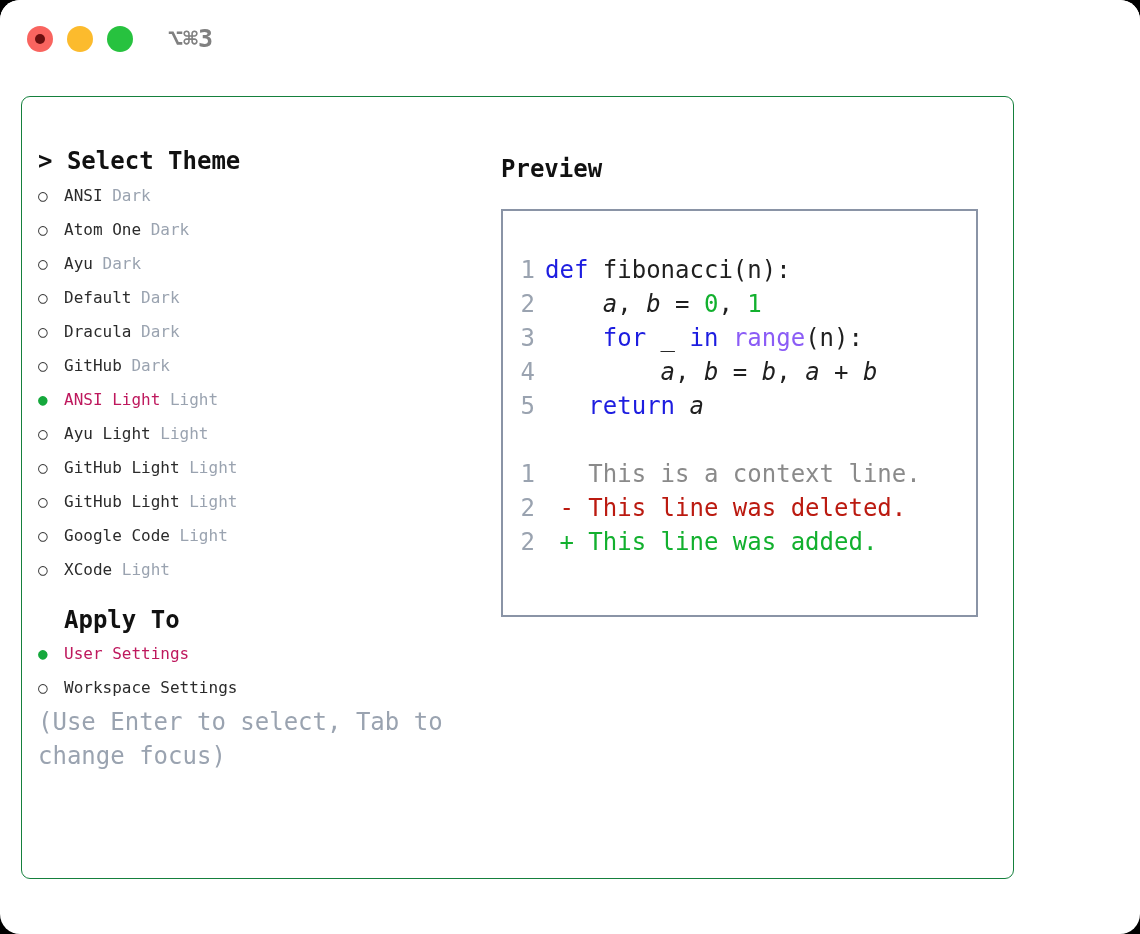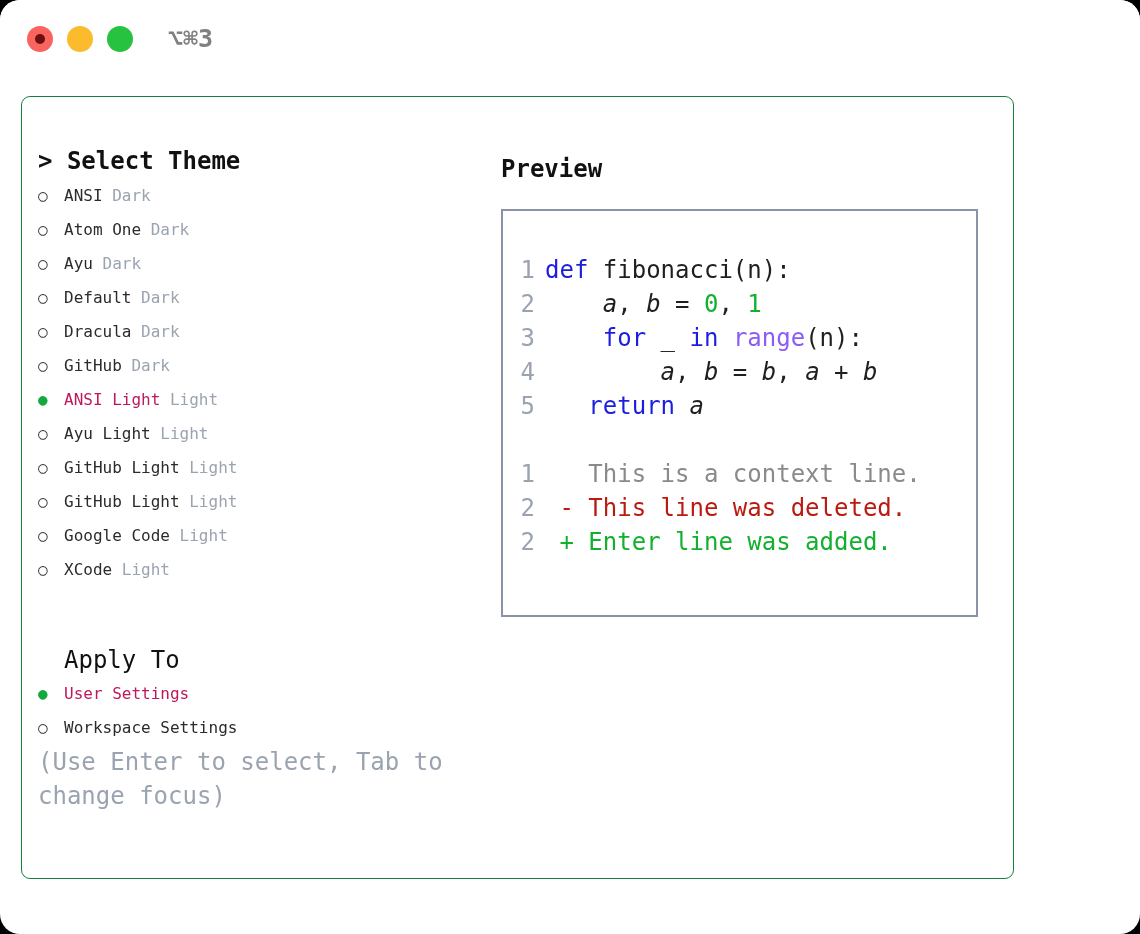--- a/index.html
+++ b/index.html
@@ -83,25 +83,25 @@
     display: inline-block;
     width: 26px;
     text-align: left;
   }
   .marker.empty { color: #3a3a3a; }
   .marker.filled { color: #15a83c; }
   .theme-name { color: #2b2b2b; }
   .row.selected .theme-name { color: #be185d; }
   .variant { color: #9aa3b0; }
   #apply-label {
-    margin-top: 56px;
+    margin-top: 16px;
     height: 34px;
     line-height: 34px;
     font-size: 24px;
-    font-weight: normal;
+    font-weight: bold;
     color: #111111;
     padding-left: 26px;
     white-space: nowrap;
   }
   #hint {
     font-size: 24px;
     line-height: 34px;
     color: #9aa3b0;
     width: 405px;
   }
@@ -204,19 +204,19 @@
             <div class="code-line"><span class="lineno">1</span><span class="code-text"><span class="kw">def</span><span class="plain"> fibonacci(n):</span></span></div>
             <div class="code-line"><span class="lineno">2</span><span class="code-text"><span class="plain">    </span><span class="var">a</span><span class="plain">, </span><span class="var">b</span><span class="plain"> = </span><span class="num">0</span><span class="plain">, </span><span class="num">1</span></span></div>
             <div class="code-line"><span class="lineno">3</span><span class="code-text"><span class="plain">    </span><span class="kw">for</span><span class="plain"> _ </span><span class="kw">in</span><span class="plain"> </span><span class="fn">range</span><span class="plain">(n):</span></span></div>
             <div class="code-line"><span class="lineno">4</span><span class="code-text"><span class="plain">        </span><span class="var">a</span><span class="plain">, </span><span class="var">b</span><span class="plain"> = </span><span class="var">b</span><span class="plain">, </span><span class="var">a</span><span class="plain"> + </span><span class="var">b</span></span></div>
             <div class="code-line"><span class="lineno">5</span><span class="code-text"><span class="plain">   </span><span class="kw">return</span><span class="plain"> </span><span class="var">a</span></span></div>
           </div>
         <div class="blank-line"></div>
         <div id="diff-block">
             <div class="code-line"><span class="lineno">1</span><span class="code-text diff-ctx">  </span><span class="code-text diff-ctx"> This is a context line.</span></div>
             <div class="code-line"><span class="lineno">2</span><span class="code-text diff-del"> -</span><span class="code-text diff-del"> This line was deleted.</span></div>
-            <div class="code-line"><span class="lineno">2</span><span class="code-text diff-add"> +</span><span class="code-text diff-add"> Enter line was added.</span></div>
+            <div class="code-line"><span class="lineno">2</span><span class="code-text diff-add"> +</span><span class="code-text diff-add"> This line was added.</span></div>
           </div>
       </div>
     </div>
 
   </div>
 </div>
 
 </body></html>

